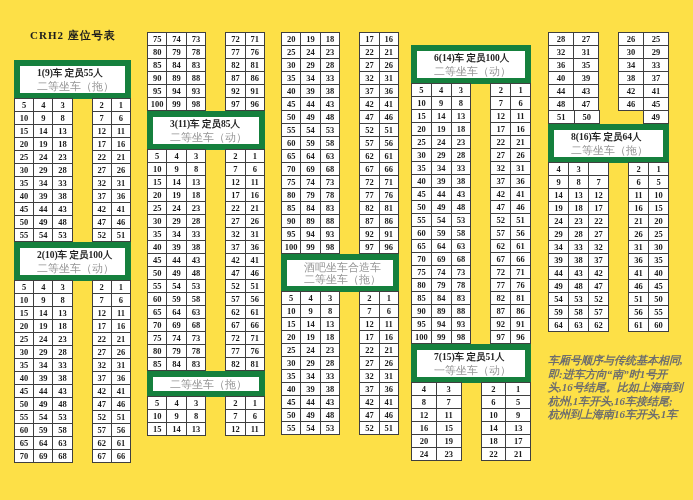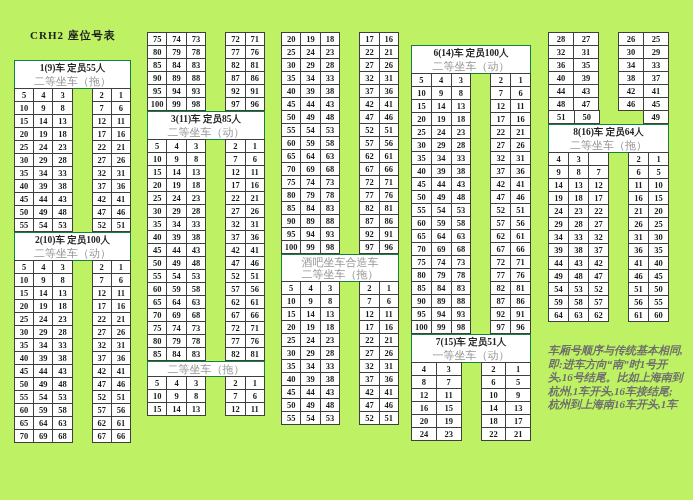--- a/index.html
+++ b/index.html
@@ -1,26 +1,26 @@
 <!DOCTYPE html>
 <html><head>
 <meta charset="utf-8">
 <style>
   html,body{margin:0;padding:0;background:#ffffff;}
-  #page{position:relative;width:693px;height:500px;background:#bef264;overflow:hidden;
+  #page{position:relative;width:693px;height:500px;background:#fde047;overflow:hidden;
         font-family:"Liberation Serif","DejaVu Serif",serif;}
   #page-title{position:absolute;left:30px;top:28px;font-size:11px;font-weight:bold;color:#1c1c1c;letter-spacing:1px;}
   .col{position:absolute;}
   .col1{left:14px;top:60px;width:117px;font-family:Liberation Serif, serif;}
   .col2{left:147px;top:33px;width:118px;}
   .col3{left:281px;top:33px;width:118px;}
   .col4{left:411px;top:45px;width:120px;}
   .col5{left:548px;top:33px;width:121px;}
   .block + .block{}
-  .car-header{border:1px solid #15803d;text-align:center;padding:1px 17px;background:#fff;}
+  .car-header{border:6px solid #15803d;text-align:left;padding:1px 17px;background:#fff;}
   .car-header .l1{font-size:9.5px;font-weight:bold;color:#222;line-height:13px;white-space:nowrap;}
   .car-header .l2{font-size:11px;color:#979797;line-height:12px;white-space:nowrap;}
   .seat-row{display:flex;margin-top:-1px;}
   .seat-cell{flex:1;height:12px;line-height:12px;text-align:center;font-size:8.5px;font-weight:bold;
              color:#1a1a1a;border:1px solid #3f3f3f;background:#fff;margin-left:-1px;}
   .seat-row .seat-cell:first-child{margin-left:0;}
   .seat-cell.blank{border:none;background:transparent;}
   .aisle{width:20px;flex:0 0 20px;}
   .note{margin-top:22px;width:140px;font-size:11px;color:#6e6e6e;line-height:13.5px;font-weight:bold;font-style:italic;}
   .note div{white-space:nowrap;}

